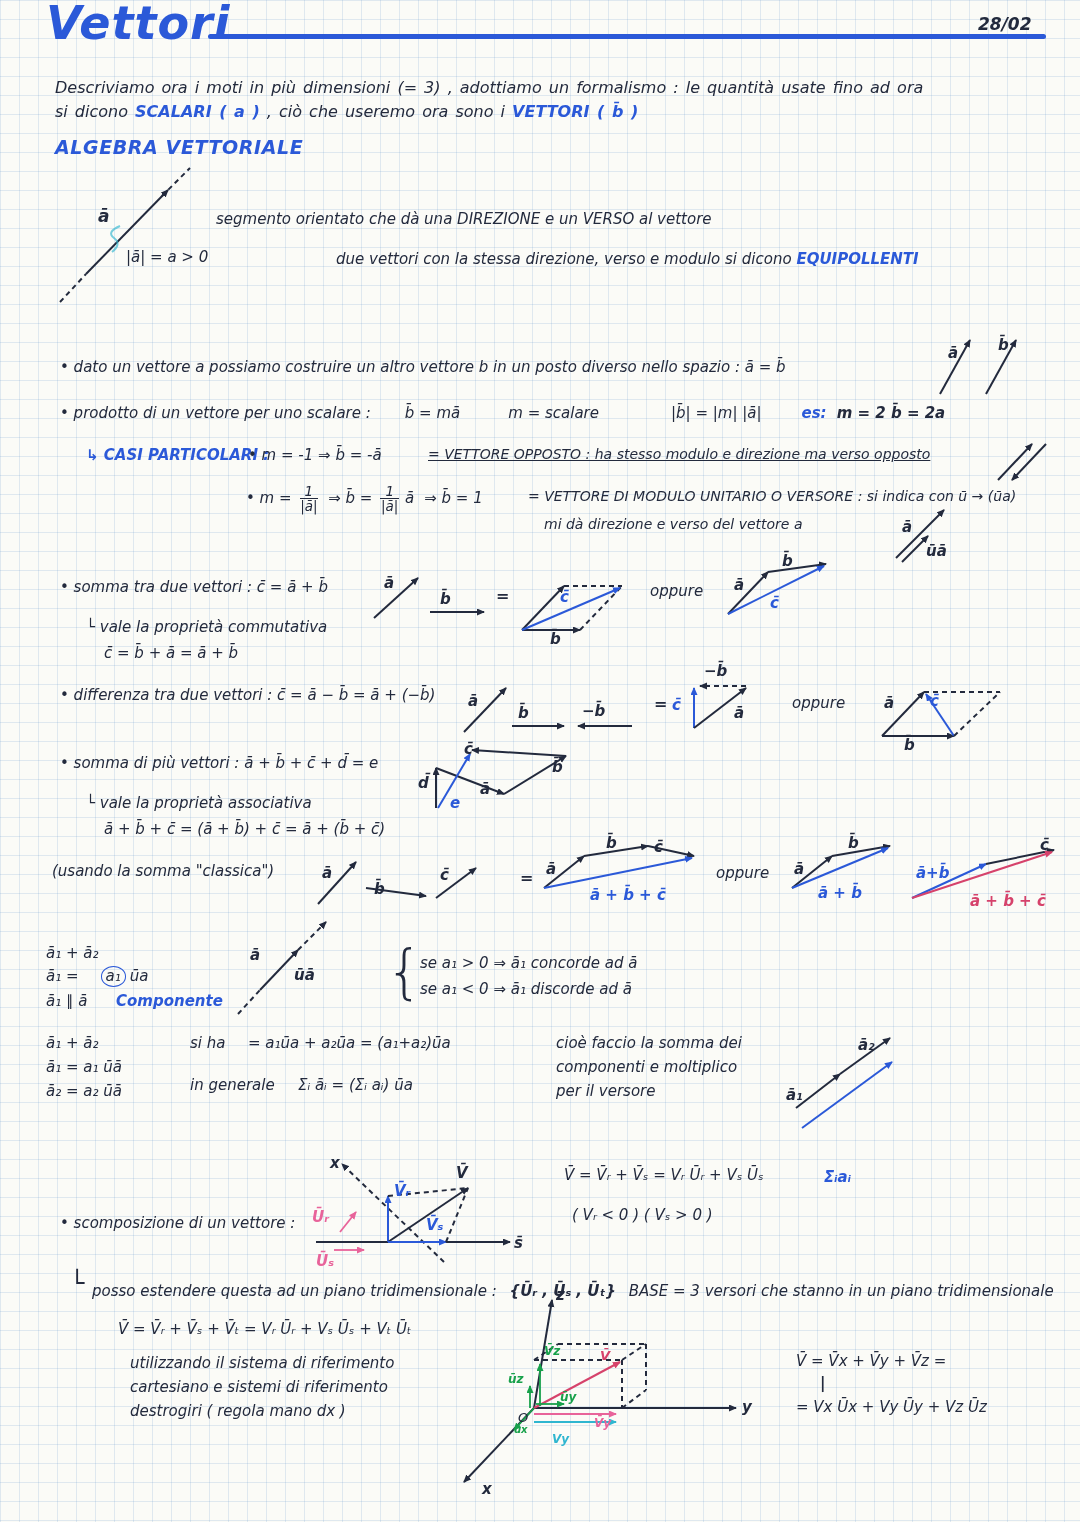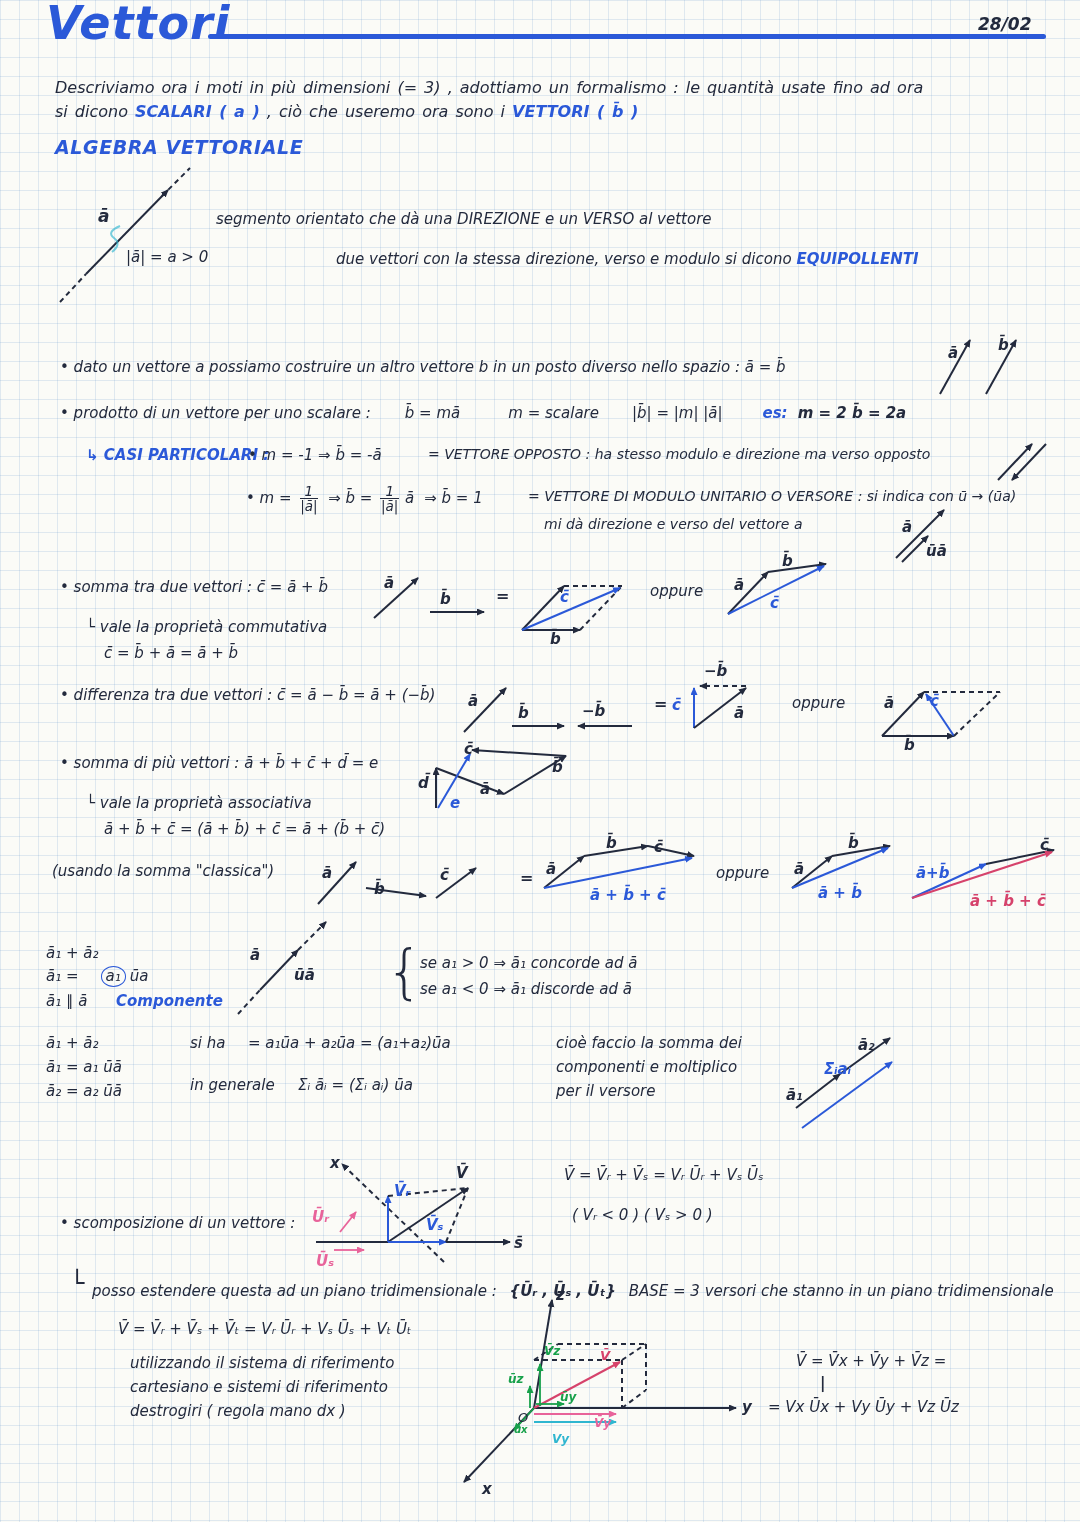--- a/index.html
+++ b/index.html
@@ -203,28 +203,28 @@
   </div>
 
   <div class="t" style="left:60px; top:358px;">•  dato un vettore  a  possiamo   costruire  un altro   vettore  b  in un posto   diverso  nello  spazio   :    ā = b̄</div>
   <div class="t lbl" style="left:948px; top:344px;">ā</div>
   <div class="t lbl" style="left:998px; top:336px;">b̄</div>
 
   <div class="t row" style="left:60px; top:404px;">
     <span>•  prodotto   di un vettore   per  uno  scalare  :</span>
     <span style="margin-left:34px;">b̄ = mā</span>
     <span style="margin-left:48px;">m = scalare</span>
-    <span style="margin-left:33px;">|b̄| = |m| |ā|</span>
+    <span style="margin-left:72px;">|b̄| = |m| |ā|</span>
     <span class="blue bold" style="margin-left:40px;">es:</span>
     <span class="bold" style="margin-left:10px;">m = 2    b̄ = 2a</span>
   </div>
 
   <div class="t blue bold" style="left:86px; top:446px;">↳ CASI PARTICOLARI :</div>
   <div class="t" style="left:248px; top:446px;">•  m = -1   ⇒   b̄ = -ā</div>
-  <div class="t f14" style="left:428px; top:446px;">= VETTORE OPPOSTO :  ha  stesso  modulo  e  direzione  ma  verso  opposto</div>
+  <div class="t f14" style="left:428px; top:446px;text-decoration:underline;">= VETTORE OPPOSTO :  ha  stesso  modulo  e  direzione  ma  verso  opposto</div>
 
   <div class="t row" style="left:246px; top:484px;">
     <span>•  m =</span>
     <span class="frac" style="margin-left:8px;">
       <span class="num">1</span>
       <span>|ā|</span>
     </span>
     <span style="margin-left:10px;">⇒   b̄ =</span>
     <span class="frac" style="margin-left:8px;">
       <span class="num">1</span>
@@ -309,21 +309,21 @@
   <div class="t" style="left:46px; top:1082px;">ā₂ = a₂ ūā</div>
   <div class="t" style="left:190px; top:1034px;">si ha</div>
   <div class="t" style="left:248px; top:1034px;">=  a₁ūa + a₂ūa  =  (a₁+a₂)ūa</div>
   <div class="t" style="left:190px; top:1076px;">in generale</div>
   <div class="t" style="left:298px; top:1076px;">Σᵢ āᵢ  = (Σᵢ aᵢ) ūa</div>
   <div class="t" style="left:556px; top:1034px;">cioè  faccio  la  somma  dei</div>
   <div class="t" style="left:556px; top:1058px;">componenti  e  moltiplico</div>
   <div class="t" style="left:556px; top:1082px;">per  il  versore</div>
   <div class="t lbl" style="left:858px; top:1036px;">ā₂</div>
   <div class="t lbl" style="left:786px; top:1086px;">ā₁</div>
-  <div class="t lbl blue f13" style="left:824px; top:1060px;">Σᵢaᵢ</div>
+  <div class="t lbl blue f13" style="left:824px; top:1168px;">Σᵢaᵢ</div>
 
   <div class="t" style="left:60px; top:1214px;">•  scomposizione  di  un  vettore  :</div>
   <div class="t lbl" style="left:330px; top:1154px;">x</div>
   <div class="t lbl blue f13" style="left:394px; top:1182px;">V̄ᵣ</div>
   <div class="t lbl" style="left:456px; top:1164px;">V̄</div>
   <div class="t lbl pink f13" style="left:312px; top:1208px;">Ūᵣ</div>
   <div class="t lbl bl f13 blue" style="left:426px; top:1216px;">V̄ₛ</div>
   <div class="t lbl pink f13" style="left:316px; top:1252px;">Ūₛ</div>
   <div class="t lbl" style="left:514px; top:1234px;">s̄</div>
   <div class="t" style="left:564px; top:1166px;">V̄  =  V̄ᵣ + V̄ₛ  =  Vᵣ Ūᵣ  +  Vₛ Ūₛ</div>
@@ -346,15 +346,15 @@
   <div class="t f13" style="left:518px; top:1410px;">O</div>
   <div class="t lbl green" style="left:544px; top:1344px; font-size:12px;">V̄z</div>
   <div class="t lbl green" style="left:508px; top:1372px; font-size:12px;">ūz</div>
   <div class="t lbl green" style="left:494px; top:1424px; font-size:10px;margin-left:20px;">ūx</div>
   <div class="t lbl green" style="left:560px; top:1390px; font-size:12px;">ūy</div>
   <div class="t lbl red" style="left:600px; top:1348px; font-size:13px;">V̄</div>
   <div class="t lbl pink" style="left:594px; top:1416px; font-size:12px;">V̄y</div>
   <div class="t lbl cyan" style="left:552px; top:1432px; font-size:12px;">Vy</div>
   <div class="t" style="left:796px; top:1352px;">V̄  =  V̄x + V̄y + V̄z  =</div>
   <div class="t bold" style="left:820px; top:1374px;">|</div>
-  <div class="t" style="left:768px; top:1398px;">=   Vx Ūx + Vy Ūy + Vz Ūz</div>
+  <div class="t" style="left:796px; top:1398px;">=   Vx Ūx + Vy Ūy + Vz Ūz</div>
 
 </div>
 
 </body></html>

